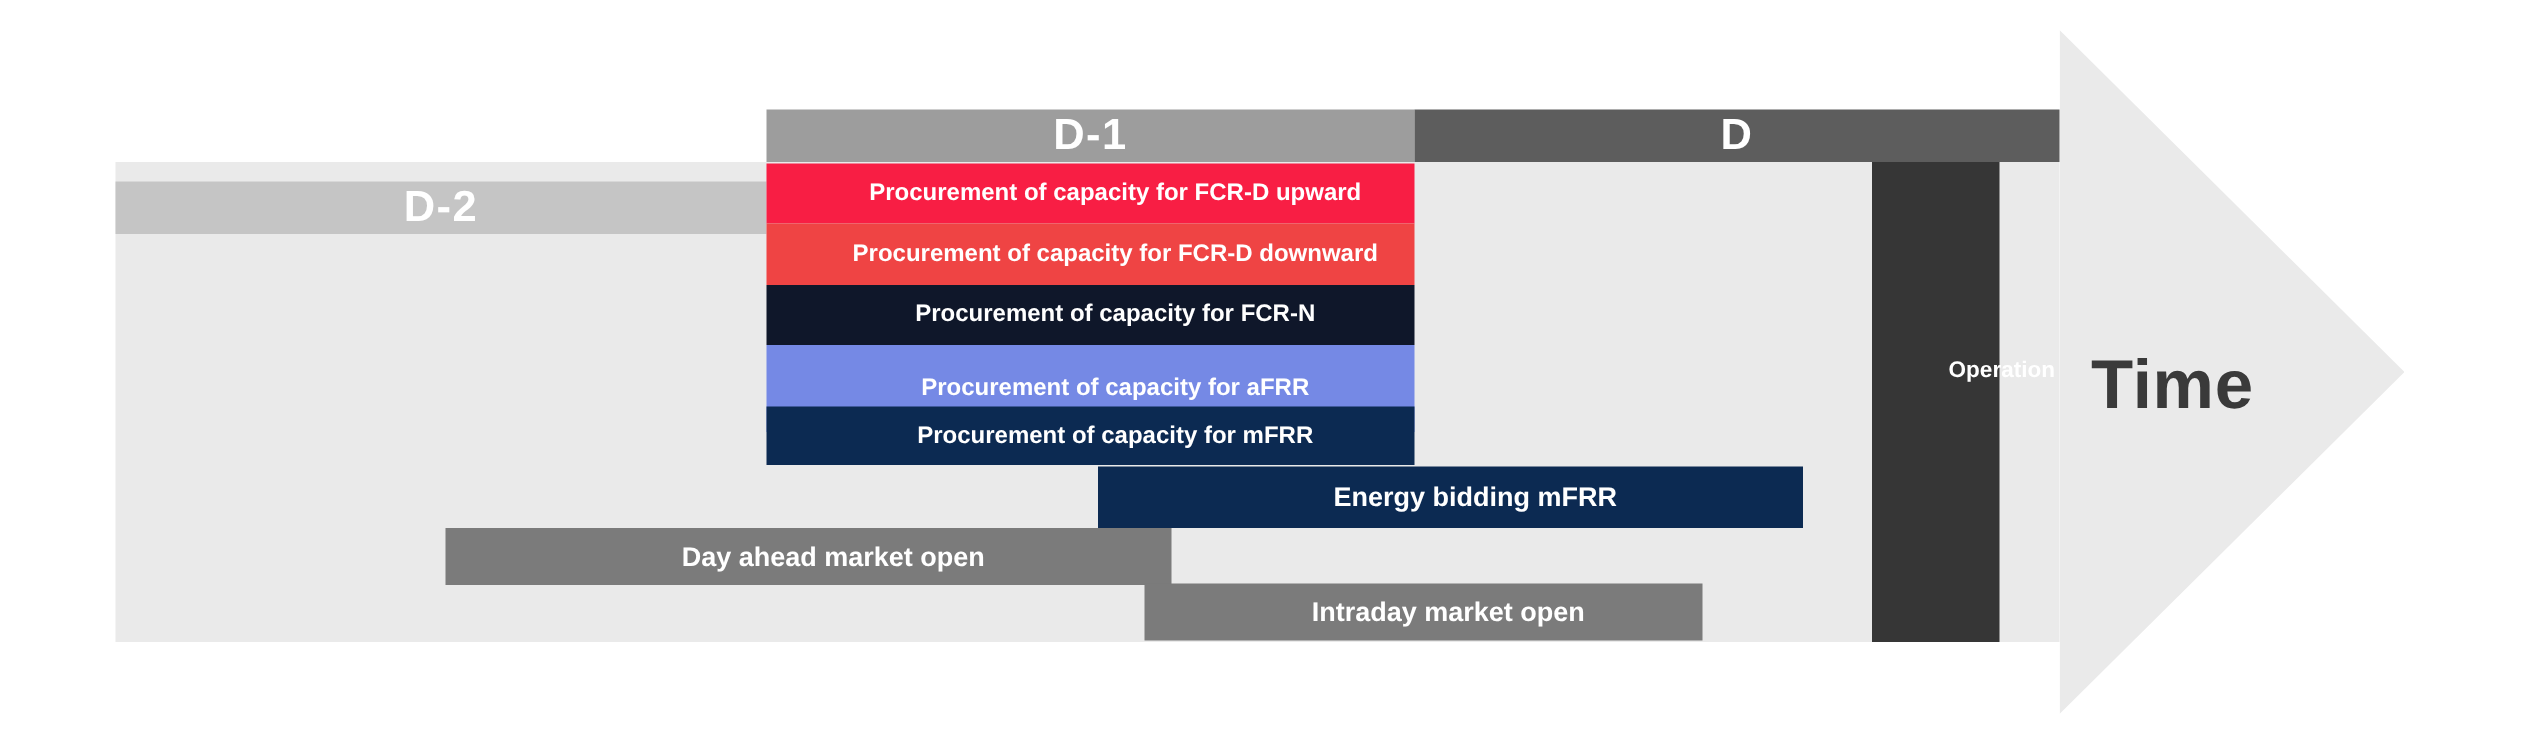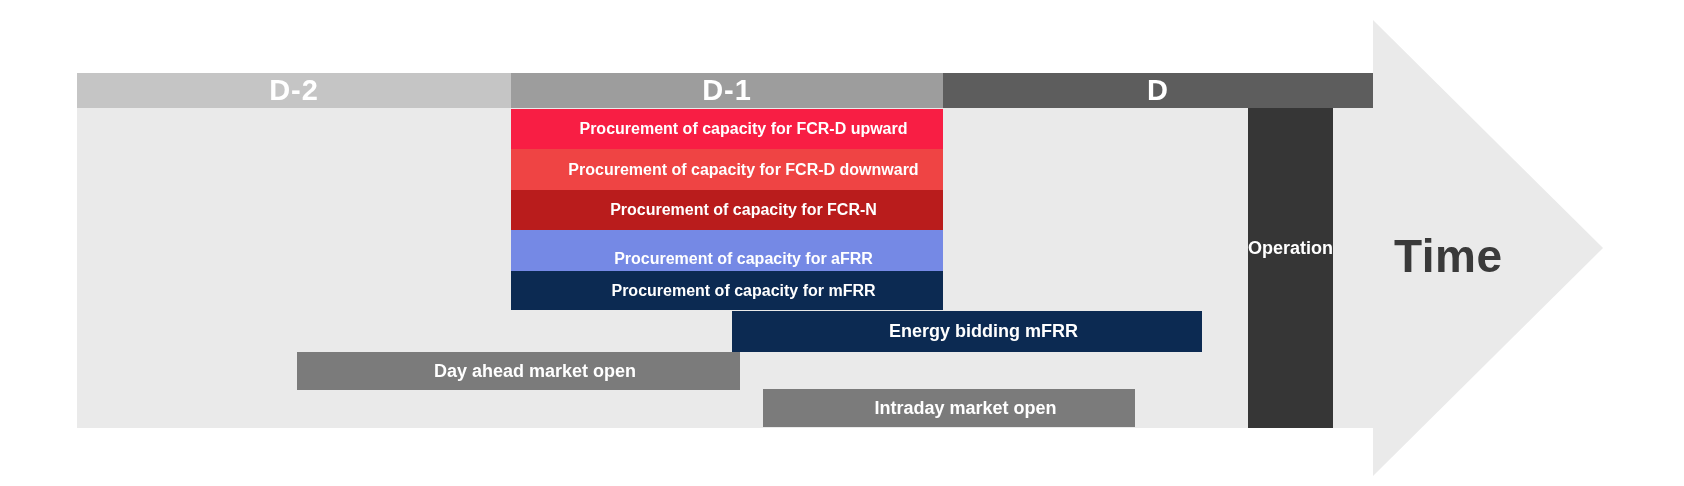--- a/index.html
+++ b/index.html
@@ -19,47 +19,47 @@
     left: 1373px; top: 20px; width: 230px; height: 456px;
     clip-path: polygon(0 0, 100% 50%, 0 100%);
   }
 
   
   .hdr {
     top: 73px; height: 35px;
     display: flex; align-items: center; justify-content: center;
     color: #ffffff; font-weight: 700; font-size: 29px; letter-spacing: 1px;
   }
-  .hdr-d2 { left: 77px;  width: 434px; }
+  .hdr-d2 { left: 77px;  width: 434px; margin-top: 48px; }
   .hdr-d1 { left: 511px; width: 432px; }
   .hdr-d  { left: 943px; width: 430px; }
 
   
   .bar {
     display: flex; align-items: center; justify-content: center;
     color: #ffffff; font-weight: 700; font-size: 16px;
     text-align: center; white-space: nowrap; padding-left: 33px;
   }
   .proc { left: 511px; width: 432px; }
   .proc-1 { top: 109px; height: 40px; }
   .proc-2 { top: 149px; height: 41px; }
   .proc-3 { top: 190px; height: 40px; }
   .proc-4 { top: 230px; height: 58px; }
   .proc-5 { top: 271px; height: 39px; text-align: right; }
 
   
   .bar-energy   { left: 732px; top: 311px; width: 470px; height: 41px; font-size: 18px; }
-  .bar-dayahead { left: 297px; top: 352px; width: 443px; height: 38px; font-size: 18px; }
+  .bar-dayahead { left: 297px; top: 352px; width: 484px; height: 38px; font-size: 18px; }
   .bar-intraday { left: 763px; top: 389px; width: 372px; height: 38px; font-size: 18px; }
 
   
   .operation { left: 1248px; top: 108px; width: 85px; height: 320px; }
   .operation-label {
     position: absolute; left: 0; top: 130px; width: 100%;
-    text-align: center; color: #ffffff; font-weight: 700; font-size: 18px;
+    text-align: center; color: #ffffff; font-weight: 700; font-size: 15px; padding-left: 44px;
   }
 
   
   .time-label {
     left: 1394px; top: 229px;
     color: #3a3a3a; font-weight: 700; font-size: 46px; letter-spacing: 0.5px;
   }
 </style>
 </head>
 <body>
@@ -78,21 +78,21 @@
   <div class="abs hdr hdr-d" style="background-color: rgb(93, 93, 93);">
     <span>D</span>
   </div>
 
   <div class="abs bar proc proc-1" style="background-color: rgb(248, 30, 68);">
     <span>Procurement of capacity for FCR-D upward</span>
   </div>
   <div class="abs bar proc proc-2" style="background-color: #ef4444;">
     <span>Procurement of capacity for FCR-D downward</span>
   </div>
-  <div class="abs bar proc proc-3" style="background-color: #b91c1c;">
+  <div class="abs bar proc proc-3" style="background-color: #0f172a;">
     <span>Procurement of capacity for FCR-N</span>
   </div>
   <div class="abs bar proc proc-4" style="background-color: rgb(117, 137, 229);">
     <span>Procurement of capacity for aFRR</span>
   </div>
   <div class="abs bar proc proc-5" style="background-color: rgb(12, 42, 82);">
     <span>Procurement of capacity for mFRR</span>
   </div>
 
   <div class="abs bar bar-energy" style="background-color: rgb(12, 42, 82);">

